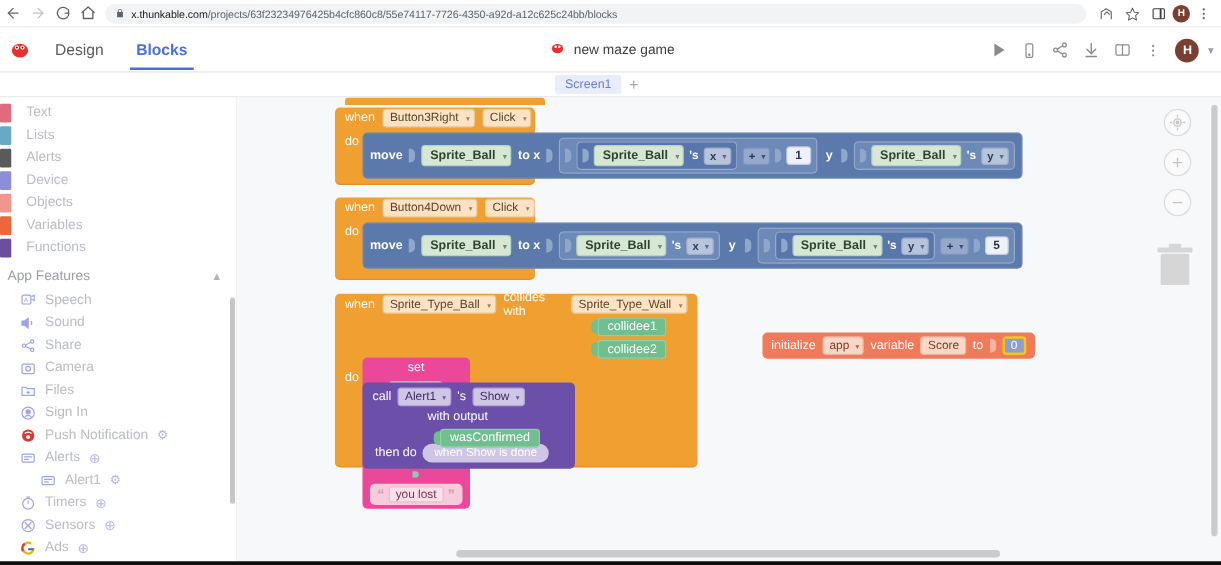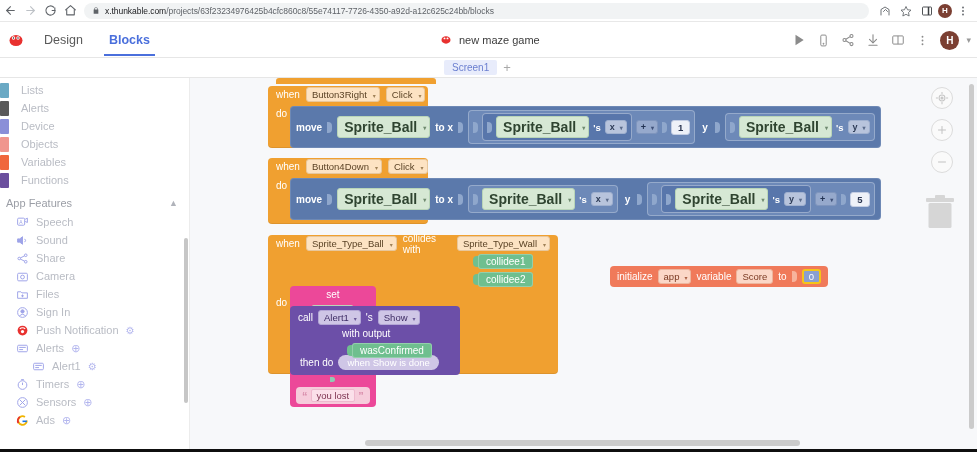--- a/index.html
+++ b/index.html
@@ -208,21 +208,21 @@
     background: #5876ab;
     box-shadow: inset 0 0 0 1px rgba(255,255,255,0.38);
   }
   .notch {
     width: 5px; height: 11px; flex: 0 0 5px;
     background: #8fa7cc; border-radius: 0 4px 4px 0;
   }
   .comp-field {
     background: #d6e8d4; color: #2f4430;
     border: 1px solid #b9d5b8; border-radius: 3px;
-    font-size: 14px; padding: 2px 12px 2px 6px;
+    font-size: 10px; padding: 2px 12px 2px 6px;
     position: relative; white-space: nowrap;
   }
   .comp-field::after {
     content: "▾"; position: absolute; right: 3px; top: 50%;
     transform: translateY(-50%); font-size: 6px; color: #6f8a6f;
   }
   .apos { color: #ffffff; font-size: 9.5px; }
   .prop-field {
     background: #b8c4dc; color: #2c3a55;
     border: 1px solid #9fb0cf; border-radius: 3px;
@@ -514,20 +514,24 @@
 
 <div id="screen-strip">
   <div id="screen-tab">Screen1</div>
   <div id="screen-add">+</div>
 </div>
 
 <div id="body-row">
 
   <div id="sidebar">
     <div id="cat-list">
+        <div class="cat-row">
+          <span class="cat-swatch" style="background: rgb(224, 106, 126);"></span>
+          <span class="cat-label">Text</span>
+        </div>
         <div class="cat-row">
           <span class="cat-swatch" style="background: rgb(106, 169, 196);"></span>
           <span class="cat-label">Lists</span>
         </div>
         <div class="cat-row">
           <span class="cat-swatch" style="background: rgb(90, 90, 90);"></span>
           <span class="cat-label">Alerts</span>
         </div>
         <div class="cat-row">
           <span class="cat-swatch" style="background: rgb(138, 143, 216);"></span>

